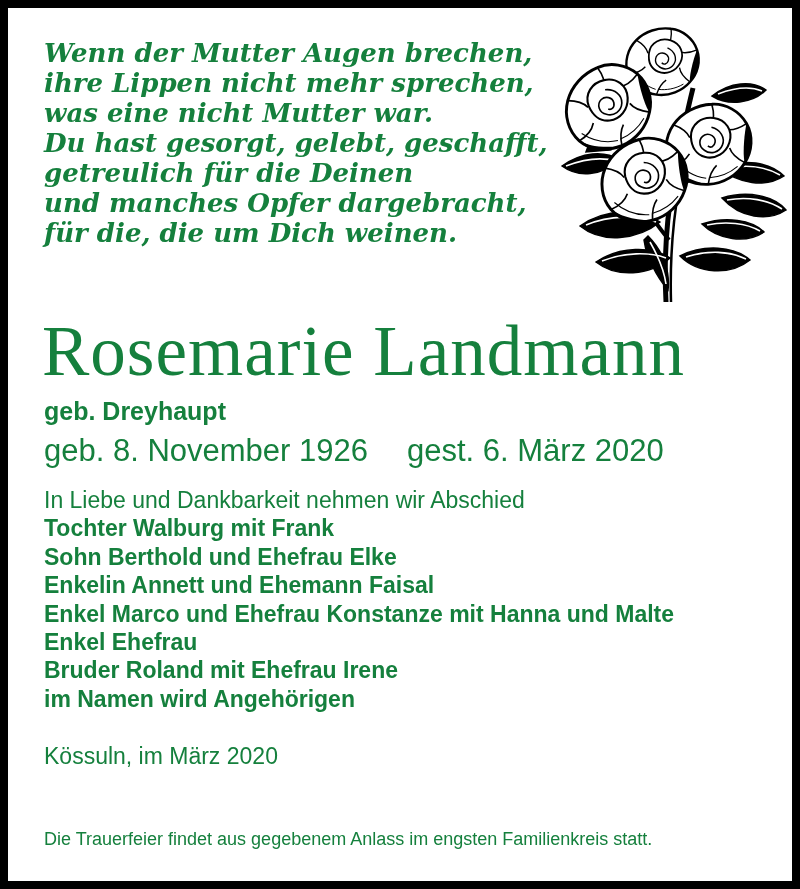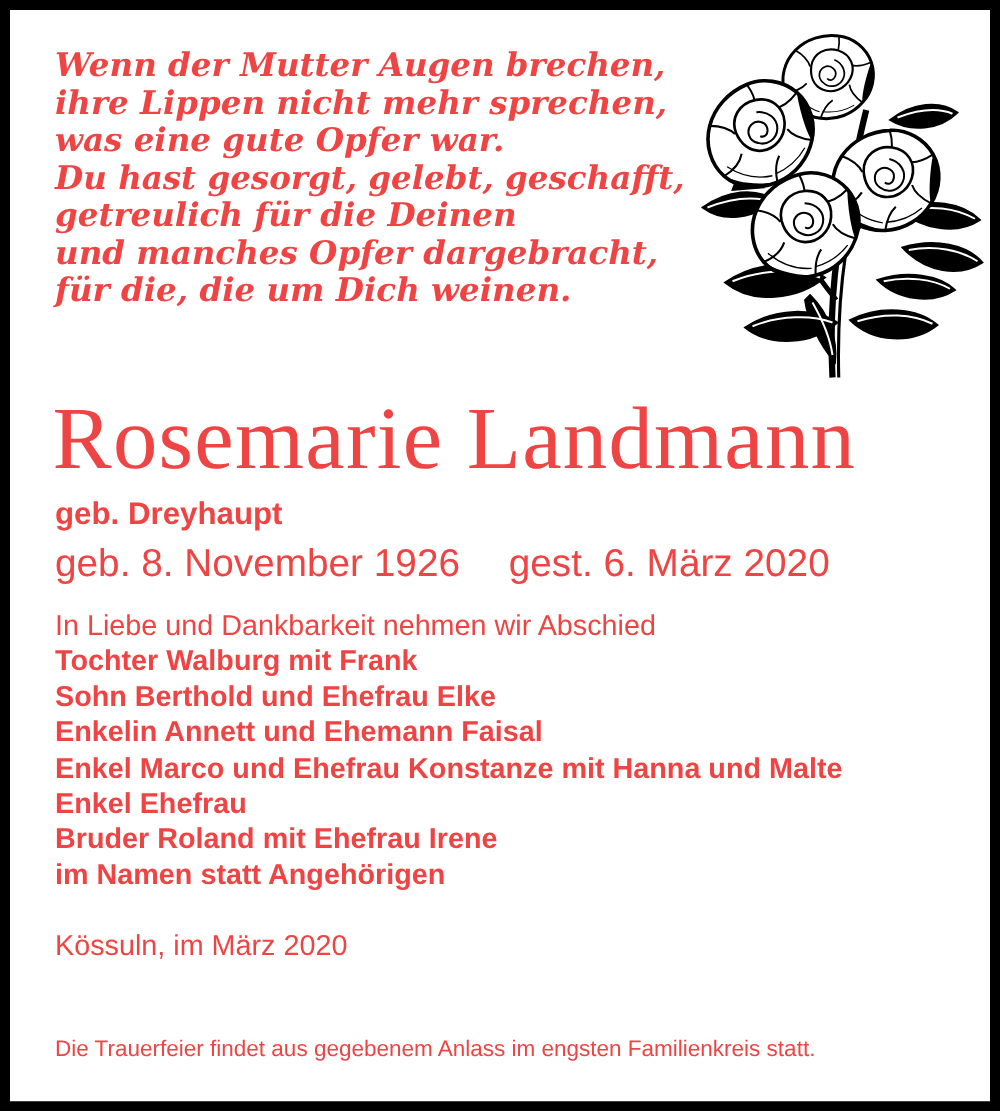--- a/index.html
+++ b/index.html
@@ -4,21 +4,21 @@
 <style>
   html, body { margin: 0; padding: 0; background: #e8e8e8; }
   .page {
     position: relative;
     width: 800px;
     height: 889px;
     margin: 0 auto;
     background: #ffffff;
     border: 8px solid #000000;
     box-sizing: border-box;
-    color: #ef4444;
+    color: #15803d;
     font-family: "Liberation Sans", sans-serif;
     overflow: hidden;
   }
 
   
   .poem {
     position: absolute;
     left: 36px;
     top: 30px;
     font-family: "DejaVu Serif", serif;
@@ -99,21 +99,21 @@
   .art svg { display: block; width: 100%; height: 100%; }
 </style>
 </head>
 <body>
 
 <div class="page">
 
   <div class="poem">
     <div>Wenn der Mutter Augen brechen,</div>
     <div>ihre Lippen nicht mehr sprechen,</div>
-    <div>was eine gute Opfer war.</div>
+    <div>was eine nicht Mutter war.</div>
     <div>Du hast gesorgt, gelebt, geschafft,</div>
     <div>getreulich für die Deinen</div>
     <div>und manches Opfer dargebracht,</div>
     <div>für die, die um Dich weinen.</div>
   </div>
 
   <div class="art">
     <svg viewBox="0 0 244 292" xmlns="http://www.w3.org/2000/svg">
       <defs>
         <g id="rose">
@@ -177,21 +177,21 @@
 
   <div class="farewell">
     <div class="intro">In Liebe und Dankbarkeit nehmen wir Abschied</div>
     <div>
       <div class="mourner">Tochter Walburg mit Frank</div>
       <div class="mourner">Sohn Berthold und Ehefrau Elke</div>
       <div class="mourner">Enkelin Annett und Ehemann Faisal</div>
       <div class="mourner">Enkel Marco und Ehefrau Konstanze mit Hanna und Malte</div>
       <div class="mourner">Enkel Ehefrau</div>
       <div class="mourner">Bruder Roland mit Ehefrau Irene</div>
-      <div class="mourner">im Namen statt Angehörigen</div>
+      <div class="mourner">im Namen wird Angehörigen</div>
     </div>
   </div>
 
   <div class="place">Kössuln, im März 2020</div>
 
   <div class="notice">Die Trauerfeier findet aus gegebenem Anlass im engsten Familienkreis statt.</div>
 
 </div>
 
 </body></html>

